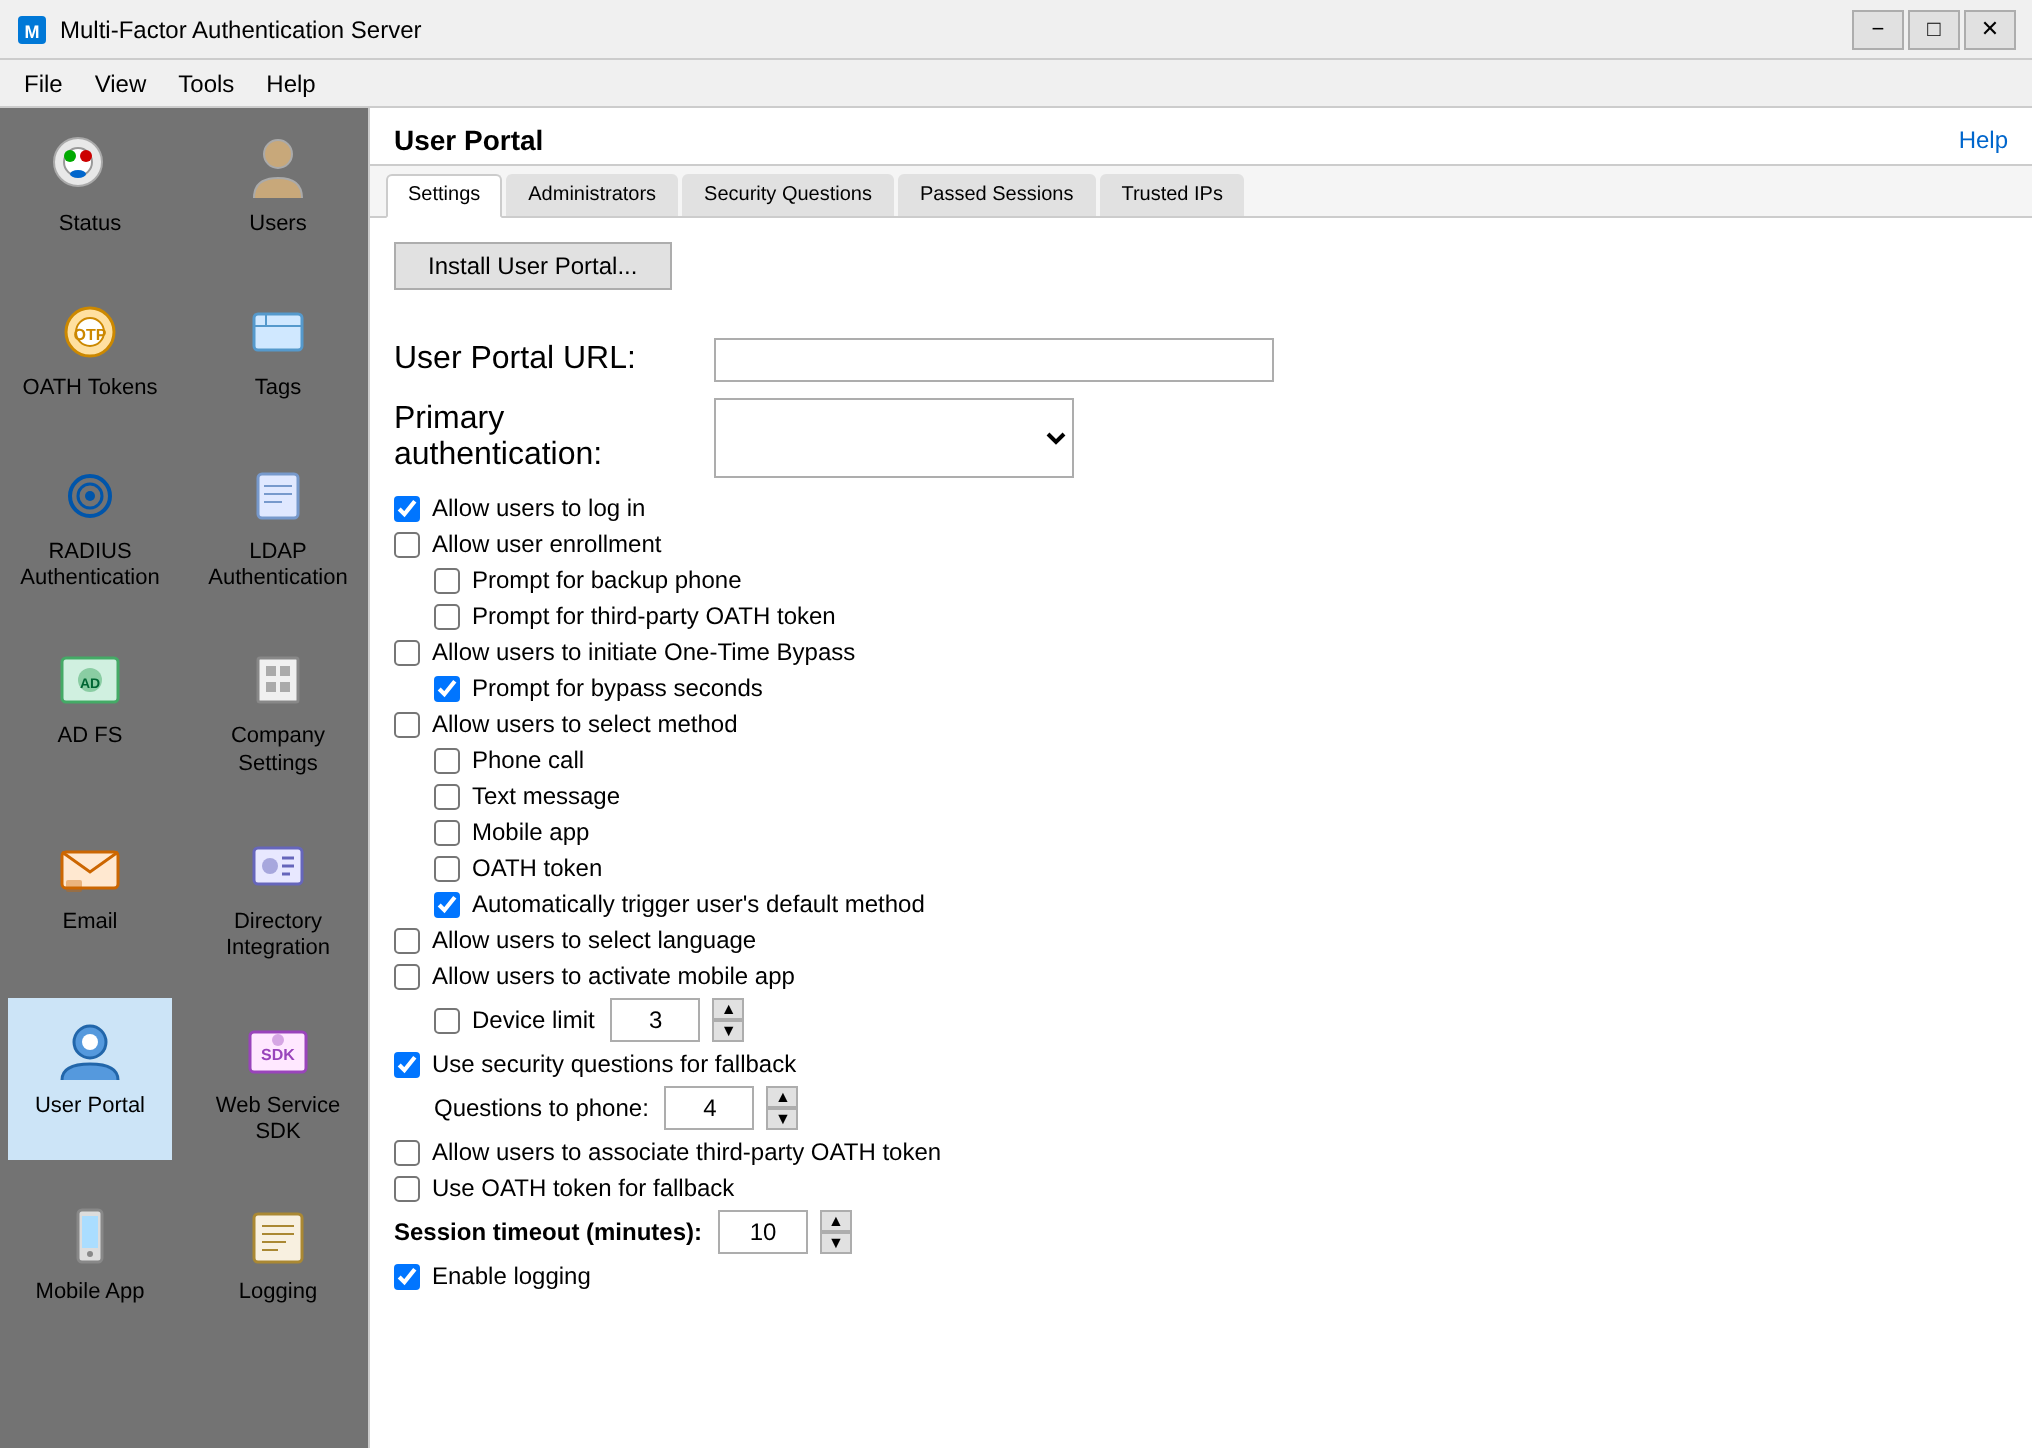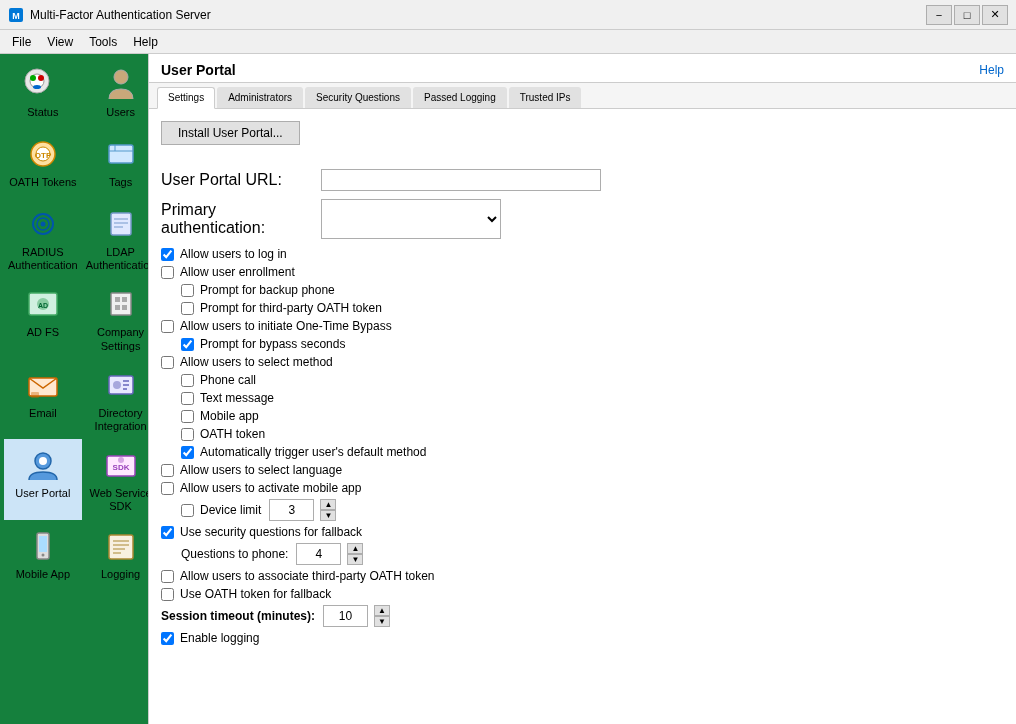--- a/index.html
+++ b/index.html
@@ -27,23 +27,23 @@
     }
     .menu-item {
       padding: 2px 8px; cursor: pointer; font-size: 12px;
     }
 
     
     .app-body { display: flex; height: calc(724px - 54px); }
 
     
     .sidebar {
-      width: 149px; background: #15803d; border-right: 1px solid #ccc;
+      width: 185px; background: #737373; border-right: 1px solid #ccc;
       display: grid; grid-template-columns: 1fr 1fr; padding: 4px;
-      gap: 0; align-content: start; overflow-y: auto;
+      gap: 12px; align-content: start; overflow-y: auto;
     }
     .sidebar-item {
       display: flex; flex-direction: column; align-items: center; justify-content: flex-start;
       padding: 6px 4px; cursor: pointer; text-align: center; min-height: 70px;
     }
     .sidebar-item.active { background: #cce4f7; }
     .sidebar-icon {
       width: 40px; height: 40px; display: flex; align-items: center; justify-content: center;
       margin-bottom: 2px;
     }
@@ -316,21 +316,21 @@
 
     <div class="page-header">
       <span class="page-title">User Portal</span>
       <a class="help-link">Help</a>
     </div>
 
     <div class="tabs">
       <div class="tab active">Settings</div>
       <div class="tab">Administrators</div>
       <div class="tab">Security Questions</div>
-      <div class="tab">Passed Logging</div>
+      <div class="tab">Passed Sessions</div>
       <div class="tab">Trusted IPs</div>
     </div>
 
     <div class="settings-content">
 
       <div style="margin-bottom: 12px;">
         <button class="install-btn">Install User Portal...</button>
       </div>
 
       <div class="form-row">

